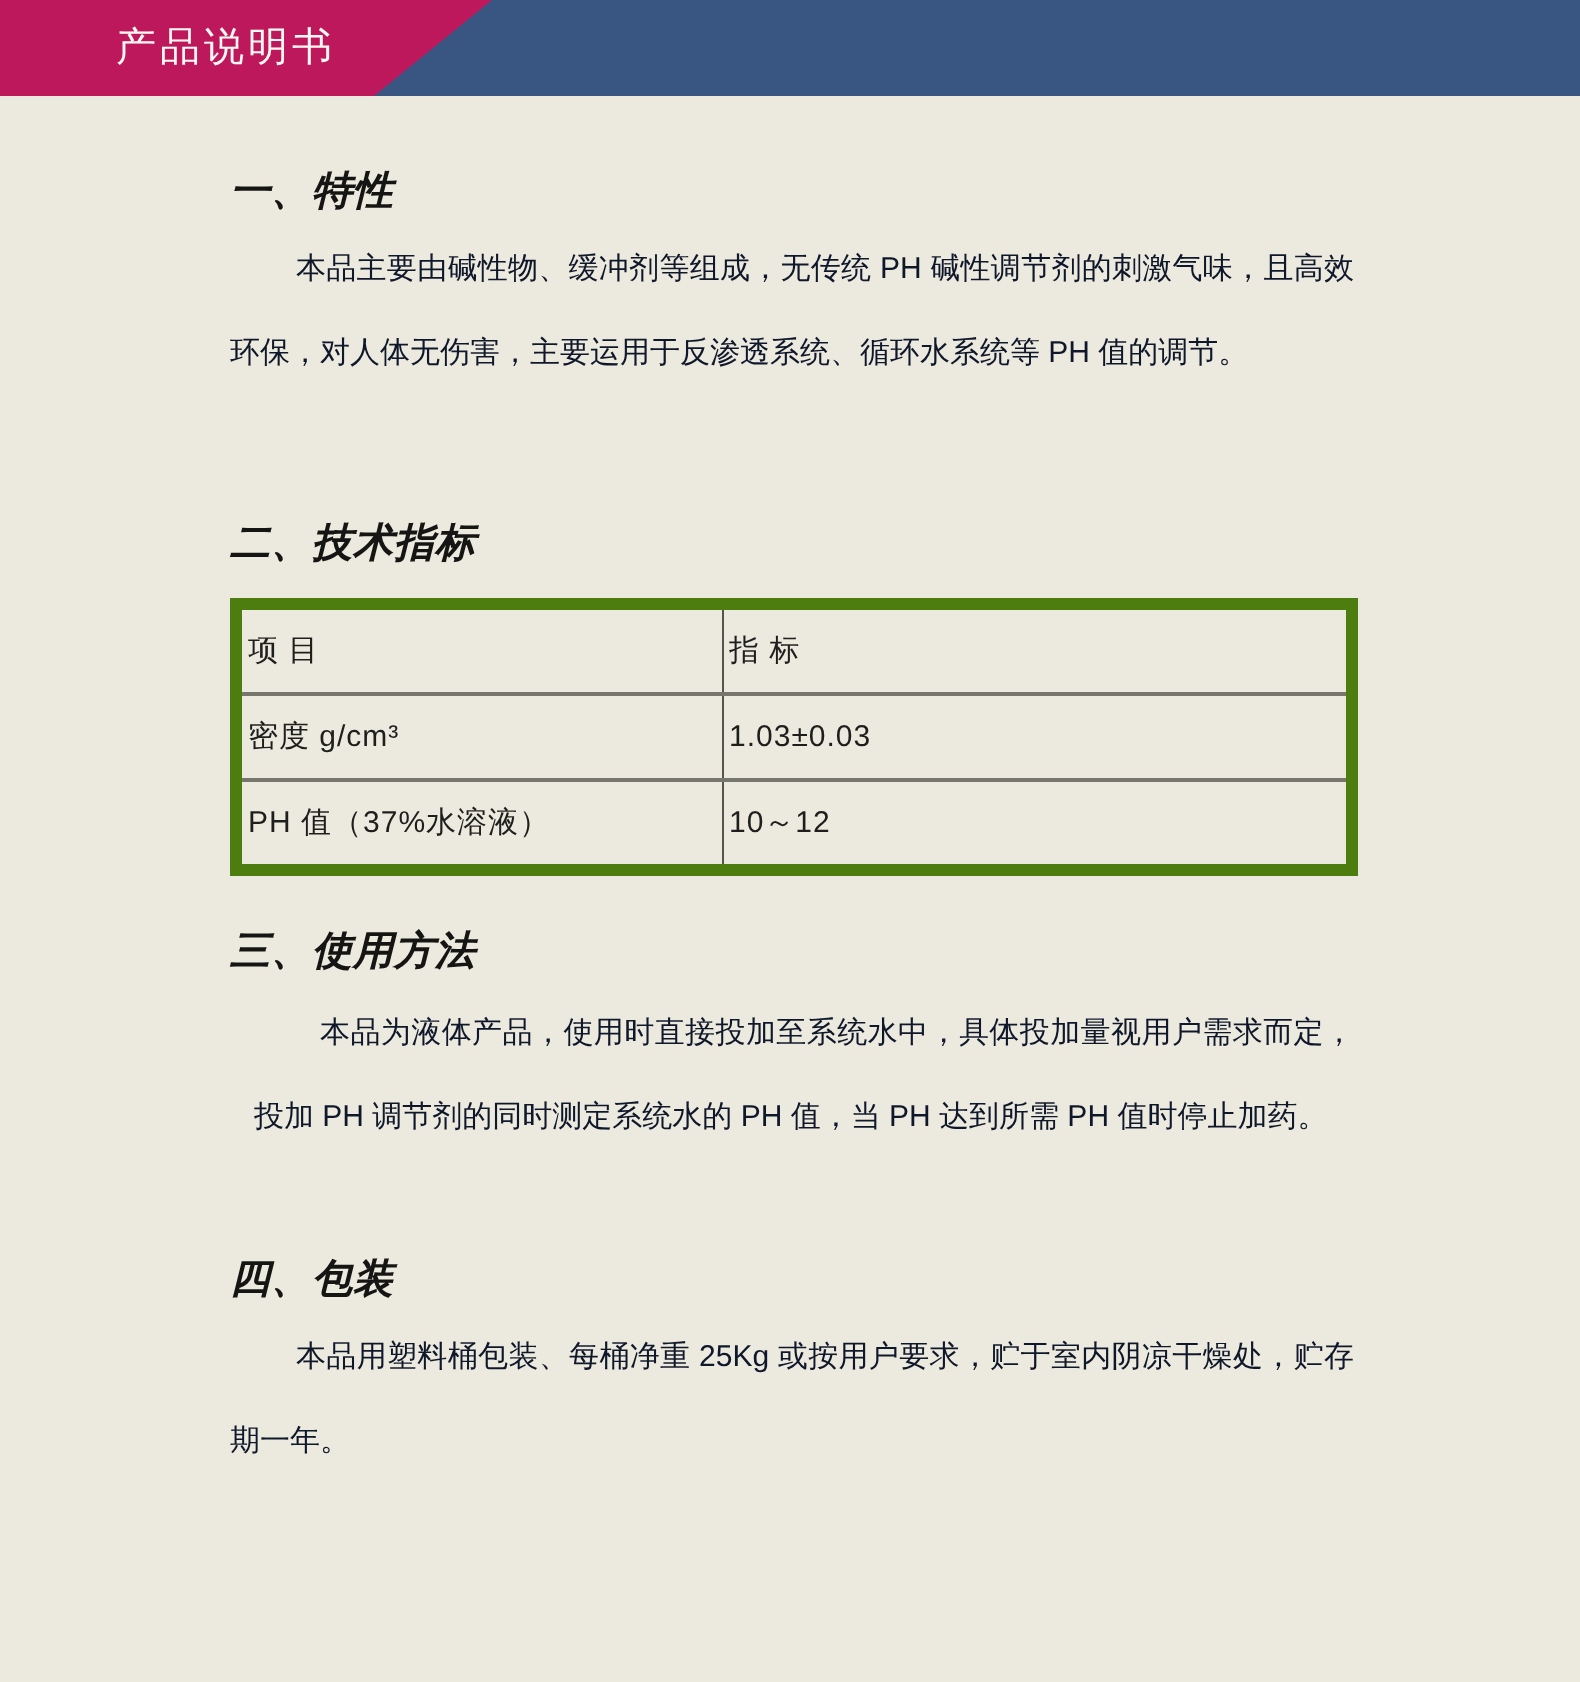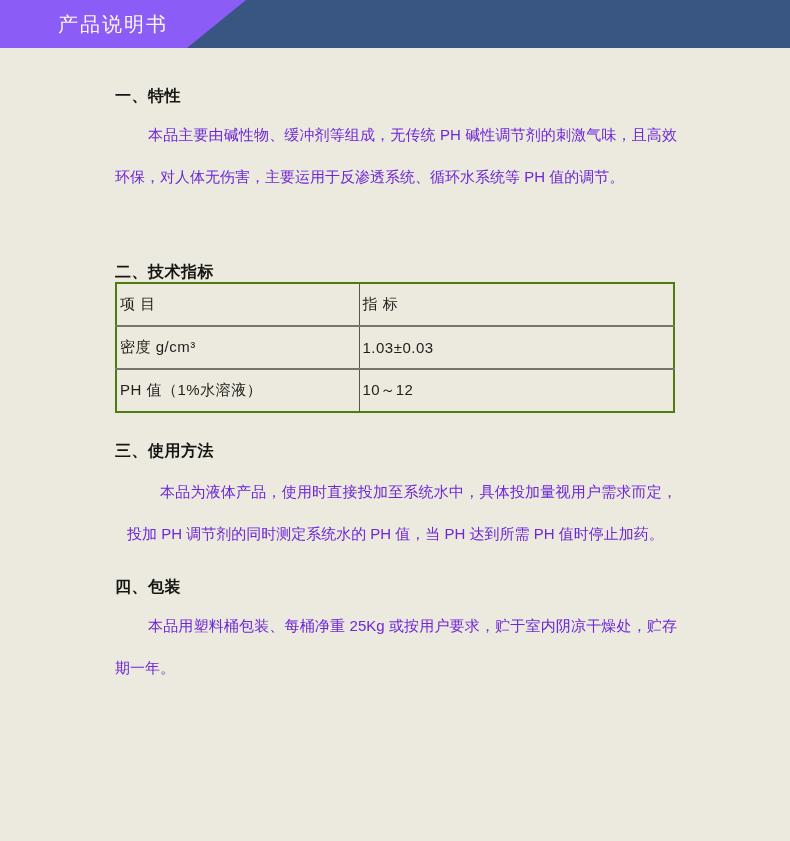--- a/index.html
+++ b/index.html
@@ -22,65 +22,67 @@
     position: relative;
     height: 48px;
     background: #395683;
   }
   .banner-ribbon {
     position: absolute;
     left: 0;
     top: 0;
     width: 250px;
     height: 48px;
-    background: #8b5cf6;
+    background: #be185d;
     clip-path: polygon(0 0, 246px 0, 187px 48px, 0 48px);
   }
   .banner-title {
     position: absolute;
     left: 58px;
     top: 0;
     line-height: 48px;
     font-size: 20px;
     color: #FDF8F2;
     letter-spacing: 2px;
     white-space: nowrap;
   }
   
   .content {
     padding: 0 113px 0 115px;
   }
   .sec-heading {
     margin: 0;
-    font-size: 16px;
+    font-size: 20px;
     line-height: 20px;
     font-weight: bold;
     color: #151513;
     letter-spacing: 0.5px;
+    font-style: italic;
   }
   .sec-heading.h1 { margin-top: 38px; }
   .sec-heading.h2 { margin-top: 64px; }
   .sec-heading.h3 { margin-top: 28px; }
-  .sec-heading.h4 { margin-top: 22px; }
+  .sec-heading.h4 { margin-top: 50px; }
   .para {
     margin: 8px 0 0 0;
     font-size: 15px;
     line-height: 42px;
     text-align: justify;
     text-justify: inter-ideograph;
     text-indent: 33px;
-    color: #6d28d9;
+    color: #0f172a;
   }
   .para.tight { margin-top: 10px; margin-left: 12px; }
   
   .spec-table {
+    margin-top: 17px;
     border-collapse: collapse;
     table-layout: fixed;
     width: 558px;
-    border: 2px solid #4d7c0f;
+    border: 6px solid #4d7c0f;
   }
   .spec-table th, .spec-table td {
     border: 1px solid #55554B;
     border-bottom: 2px solid #76766C;
     height: 41px;
     padding: 0 2px 0 3px;
     font-size: 15px;
     font-weight: normal;
     text-align: left;
     vertical-align: middle;
@@ -119,21 +121,21 @@
         <tbody>
           <tr>
             <th>项 目</th>
             <th>指 标</th>
           </tr>
           <tr>
             <td>密度 g/cm³</td>
             <td>1.03±0.03</td>
           </tr>
           <tr>
-            <td>PH 值（1%水溶液）</td>
+            <td>PH 值（37%水溶液）</td>
             <td>10～12</td>
           </tr>
         </tbody>
       </table>
     </section>
 
     <section>
       <h2 class="sec-heading h3">三、使用方法</h2>
       <p class="para tight">本品为液体产品，使用时直接投加至系统水中，具体投加量视用户需求而定，投加 PH 调节剂的同时测定系统水的 PH 值，当 PH 达到所需 PH 值时停止加药。</p>
     </section>

